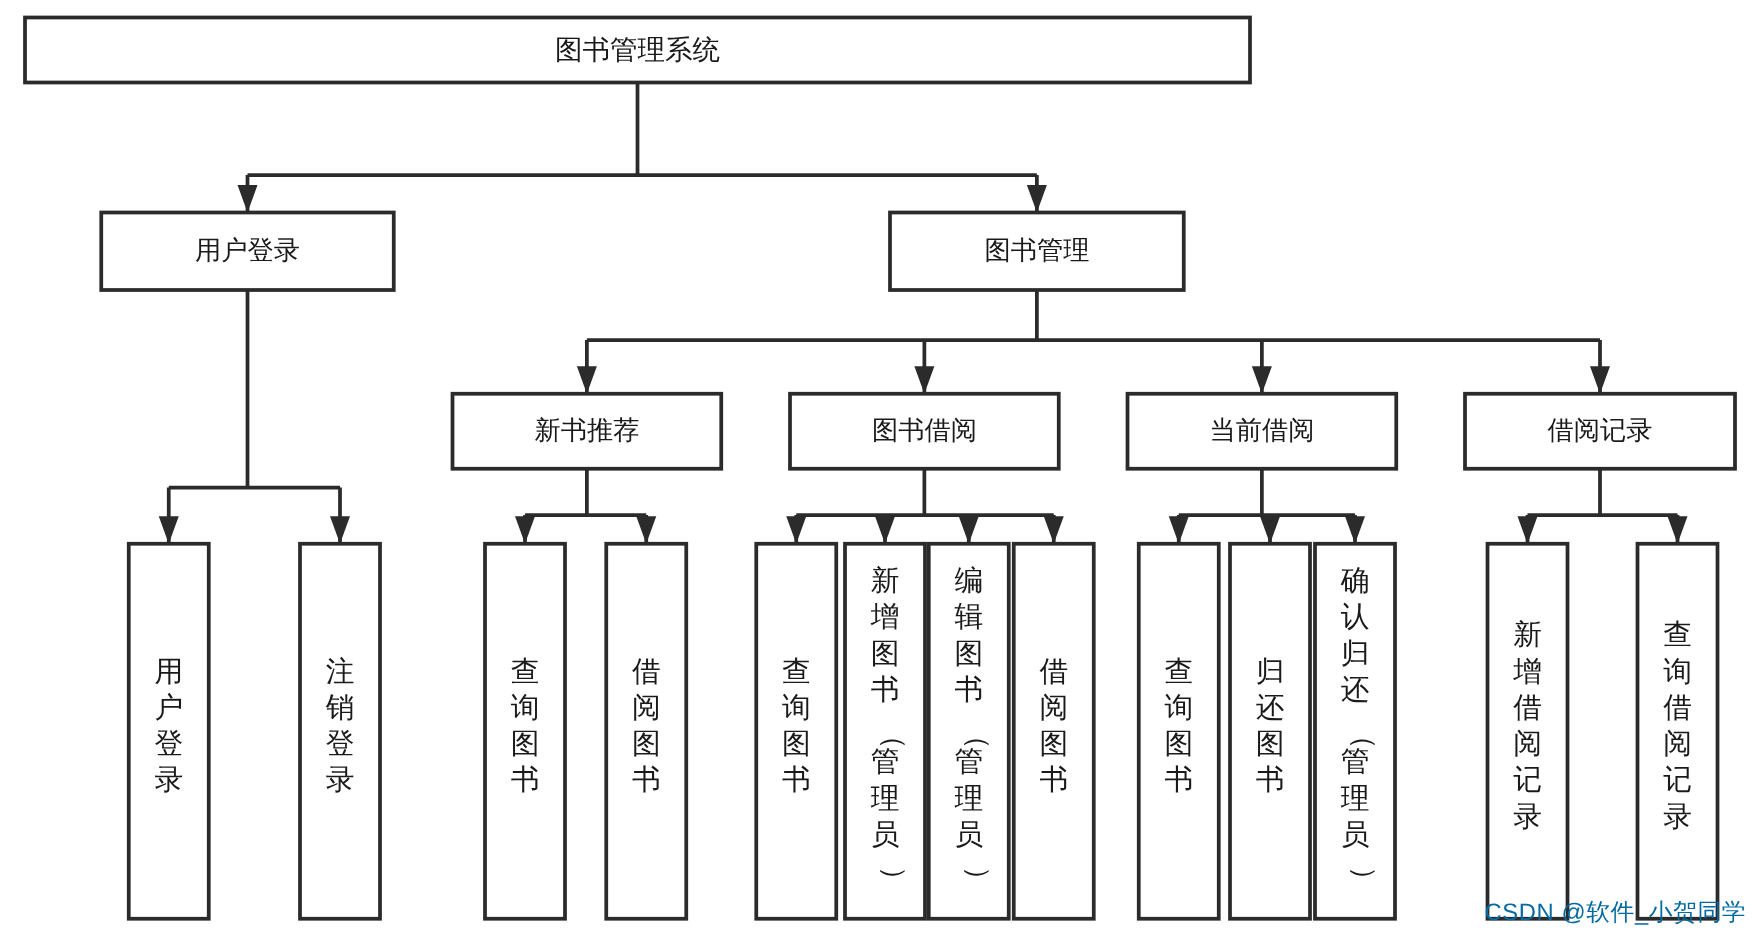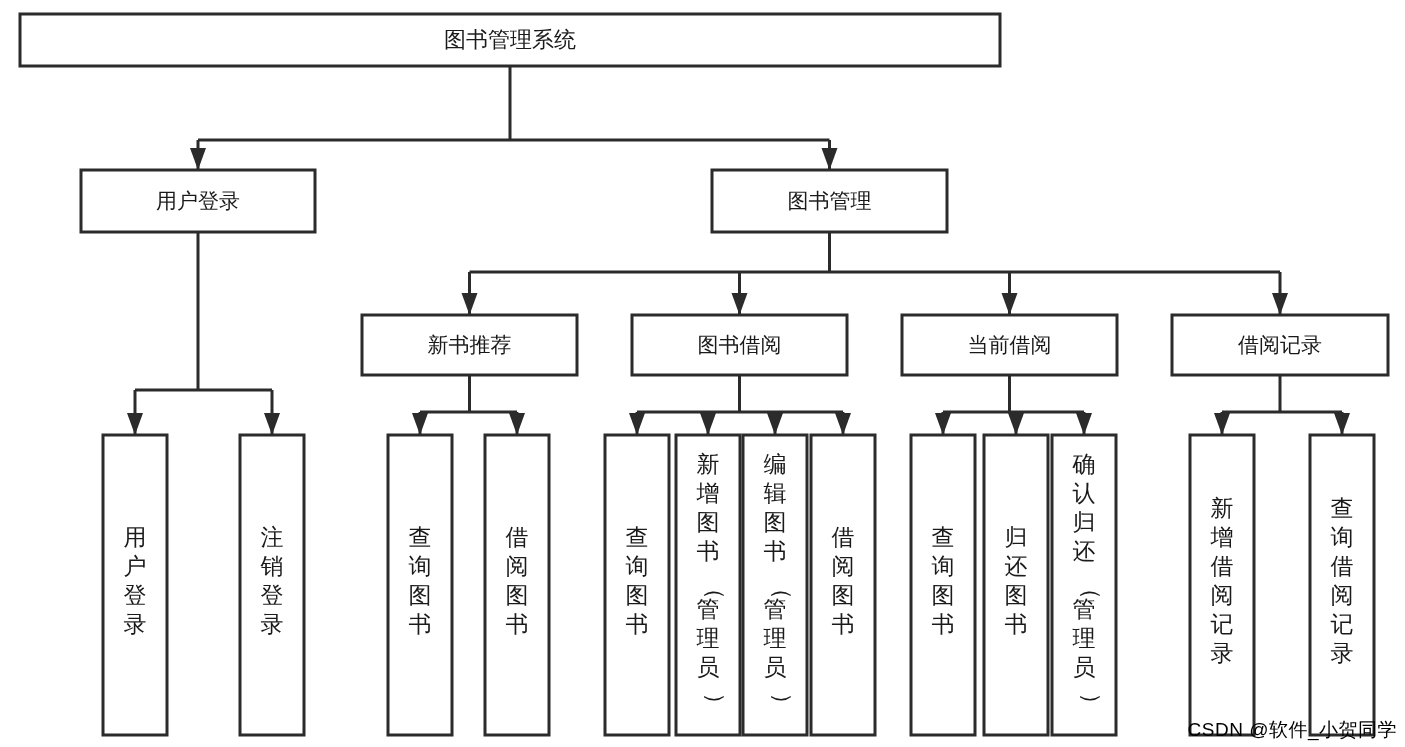--- a/index.html
+++ b/index.html
@@ -39,21 +39,21 @@
     fill:none;
   }
   .arrow-head{fill:#2b2b2b;stroke:none;}
 
   .watermark{
     position:absolute;
     right:8px;
     bottom:4px;
     font-family:"Liberation Sans","DejaVu Sans",sans-serif;
     font-size:19px;
-    color:#000000;
+    color:#0369a1;
     letter-spacing:0.5px;
     white-space:nowrap;
     pointer-events:none;
   }
 </style>
 </head>
 <body>
 
 <svg id="diagram" viewBox="0 0 1405 747" xmlns="http://www.w3.org/2000/svg">
   <g id="edge-layer">

